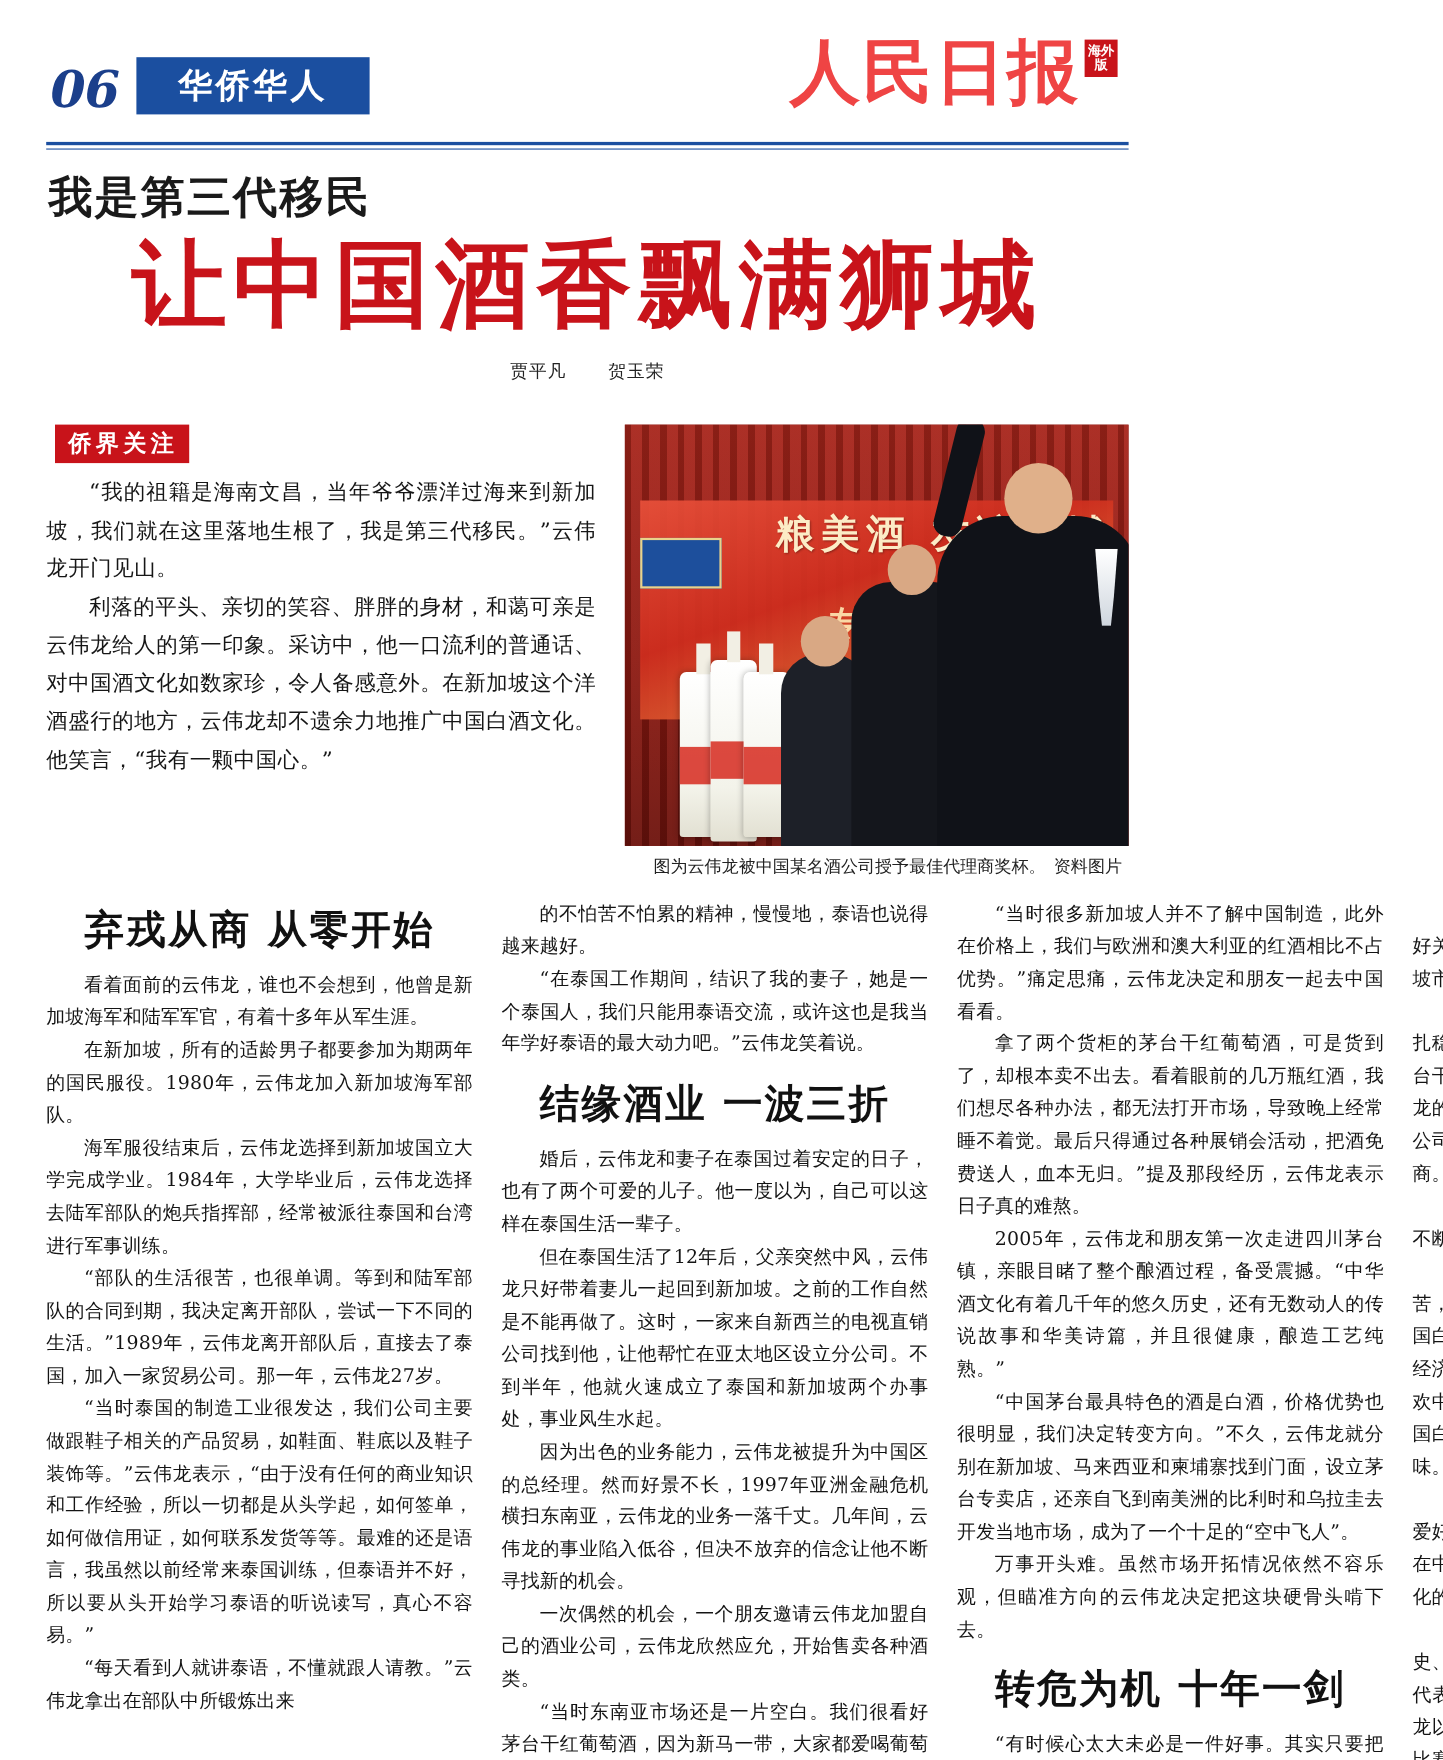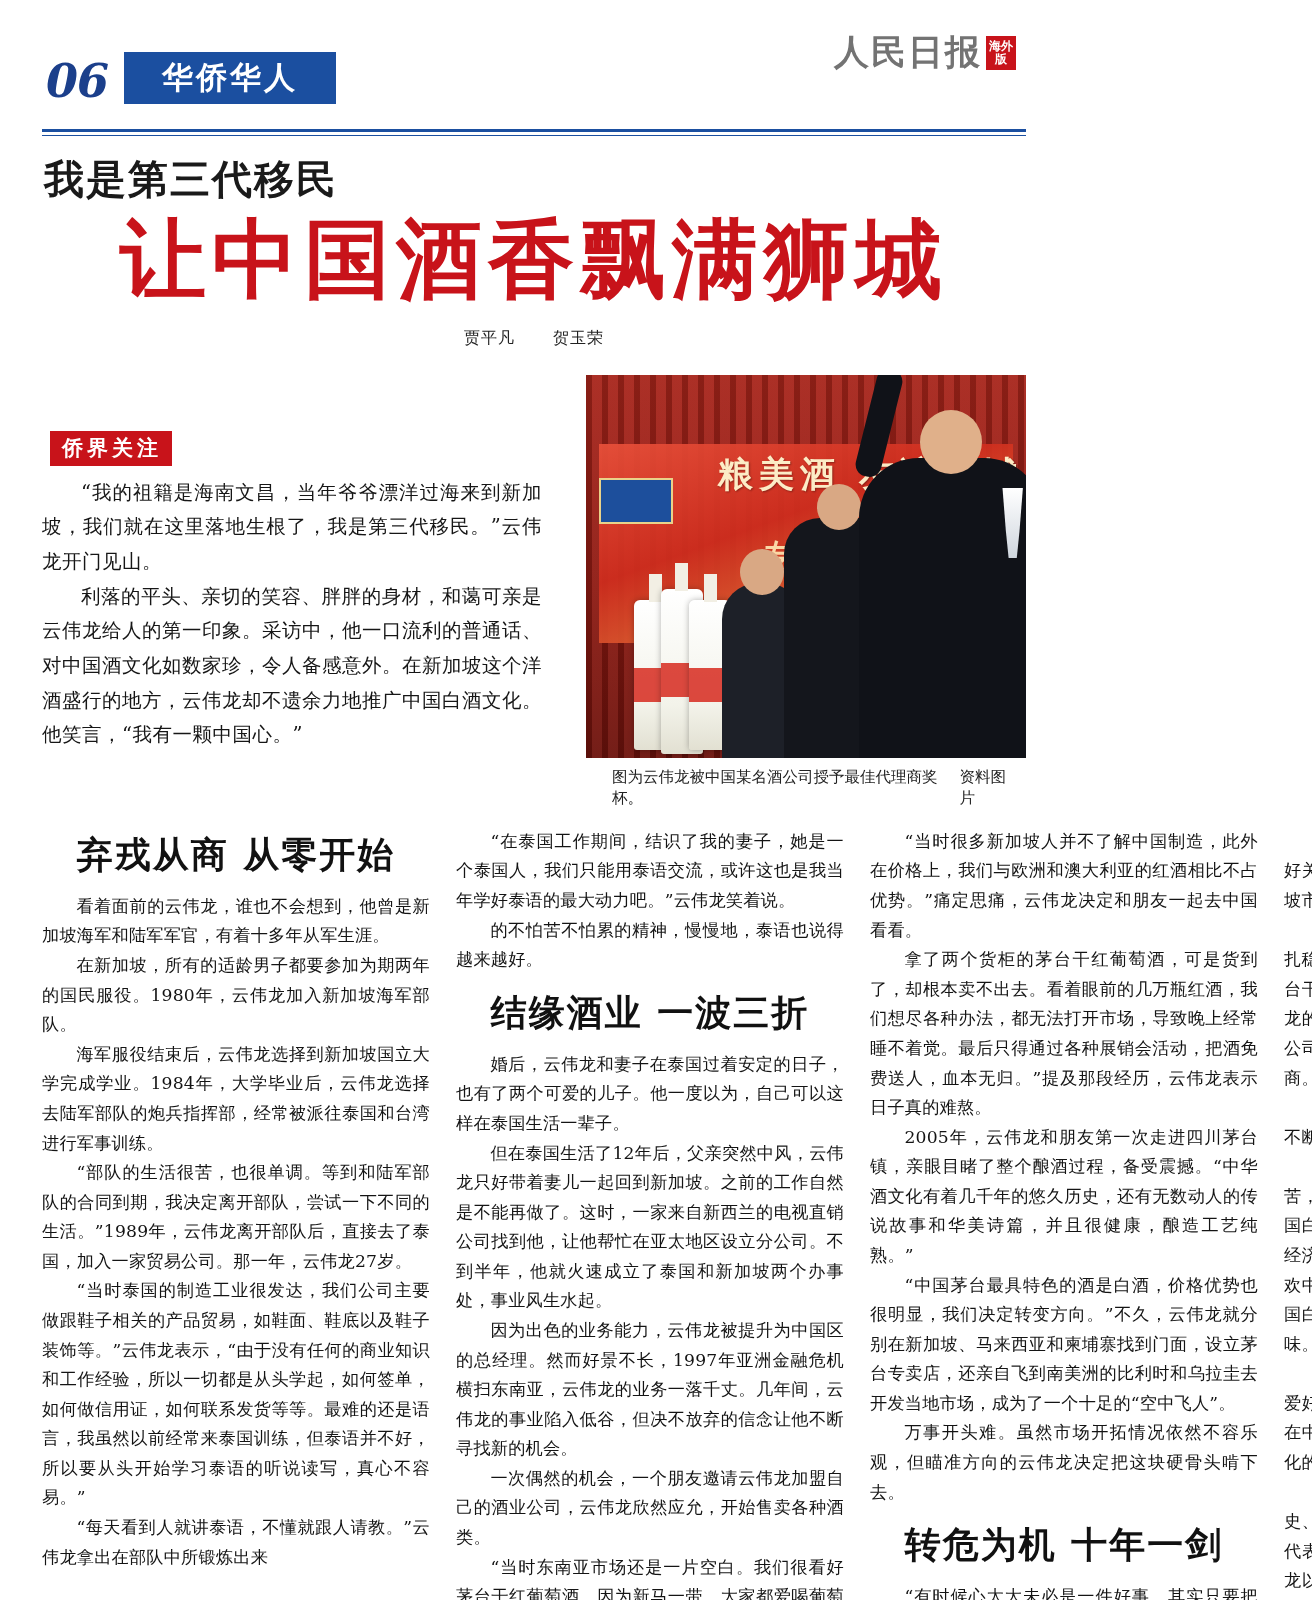--- a/index.html
+++ b/index.html
@@ -60,22 +60,22 @@
   .logo-wrap {
     position: absolute;
     right: 10px;
     top: -18px;
     display: flex;
     align-items: flex-start;
   }
   .logo-main {
     font-family: "DejaVu Serif", "Liberation Serif", serif;
     font-weight: bold;
-    font-size: 35px;
-    color: #737373;
+    font-size: 64px;
+    color: #ef4444;
     letter-spacing: 2px;
     line-height: 1;
   }
   .logo-badge {
     margin-left: 4px;
     margin-top: 2px;
     background: #c8131a;
     color: #fff;
     font-family: "DejaVu Serif", "Liberation Serif", serif;
     font-size: 12px;
@@ -130,24 +130,24 @@
     margin-top: 22px;
     font-size: 16px;
     color: #222;
     letter-spacing: 1px;
     font-family: "DejaVu Serif", "Liberation Serif", serif;
   }
   .byline span { margin: 0 16px; }
 
   
   .lead-row {
-    margin-top: 26px;
+    margin-top: 37px;
     display: flex;
-    gap: 44px;
-    align-items: center;
+    gap: 26px;
+    align-items: flex-start;
   }
   .lead-left {
     width: 500px;
     flex: none;
   }
   .label-tag {
     display: inline-block;
     background: #c8131a;
     color: #fff;
     font-family: "DejaVu Serif", "Liberation Serif", serif;
@@ -409,22 +409,22 @@
       <div class="sub-head first">弃戎从商 从零开始</div>
       <p>看着面前的云伟龙，谁也不会想到，他曾是新加坡海军和陆军军官，有着十多年从军生涯。</p>
       <p>在新加坡，所有的适龄男子都要参加为期两年的国民服役。1980年，云伟龙加入新加坡海军部队。</p>
       <p>海军服役结束后，云伟龙选择到新加坡国立大学完成学业。1984年，大学毕业后，云伟龙选择去陆军部队的炮兵指挥部，经常被派往泰国和台湾进行军事训练。</p>
       <p>“部队的生活很苦，也很单调。等到和陆军部队的合同到期，我决定离开部队，尝试一下不同的生活。”1989年，云伟龙离开部队后，直接去了泰国，加入一家贸易公司。那一年，云伟龙27岁。</p>
       <p>“当时泰国的制造工业很发达，我们公司主要做跟鞋子相关的产品贸易，如鞋面、鞋底以及鞋子装饰等。”云伟龙表示，“由于没有任何的商业知识和工作经验，所以一切都是从头学起，如何签单，如何做信用证，如何联系发货等等。最难的还是语言，我虽然以前经常来泰国训练，但泰语并不好，所以要从头开始学习泰语的听说读写，真心不容易。”</p>
       <p>“每天看到人就讲泰语，不懂就跟人请教。”云伟龙拿出在部队中所锻炼出来</p>
     </div>
 
     <div class="col">
+      <p>的不怕苦不怕累的精神，慢慢地，泰语也说得越来越好。</p>
       <p>“在泰国工作期间，结识了我的妻子，她是一个泰国人，我们只能用泰语交流，或许这也是我当年学好泰语的最大动力吧。”云伟龙笑着说。</p>
-      <p>的不怕苦不怕累的精神，慢慢地，泰语也说得越来越好。</p>
       <div class="sub-head">结缘酒业 一波三折</div>
       <p>婚后，云伟龙和妻子在泰国过着安定的日子，也有了两个可爱的儿子。他一度以为，自己可以这样在泰国生活一辈子。</p>
       <p>但在泰国生活了12年后，父亲突然中风，云伟龙只好带着妻儿一起回到新加坡。之前的工作自然是不能再做了。这时，一家来自新西兰的电视直销公司找到他，让他帮忙在亚太地区设立分公司。不到半年，他就火速成立了泰国和新加坡两个办事处，事业风生水起。</p>
       <p>因为出色的业务能力，云伟龙被提升为中国区的总经理。然而好景不长，1997年亚洲金融危机横扫东南亚，云伟龙的业务一落千丈。几年间，云伟龙的事业陷入低谷，但决不放弃的信念让他不断寻找新的机会。</p>
       <p>一次偶然的机会，一个朋友邀请云伟龙加盟自己的酒业公司，云伟龙欣然应允，开始售卖各种酒类。</p>
       <p>“当时东南亚市场还是一片空白。我们很看好茅台干红葡萄酒，因为新马一带，大家都爱喝葡萄酒，而茅台又是中国知名品牌。”云伟龙决定从推介茅台干红葡萄酒开始，先在市场“试水”，实验成功后，再扩大业务规模。</p>
 
     </div>
 
     <div class="col">

